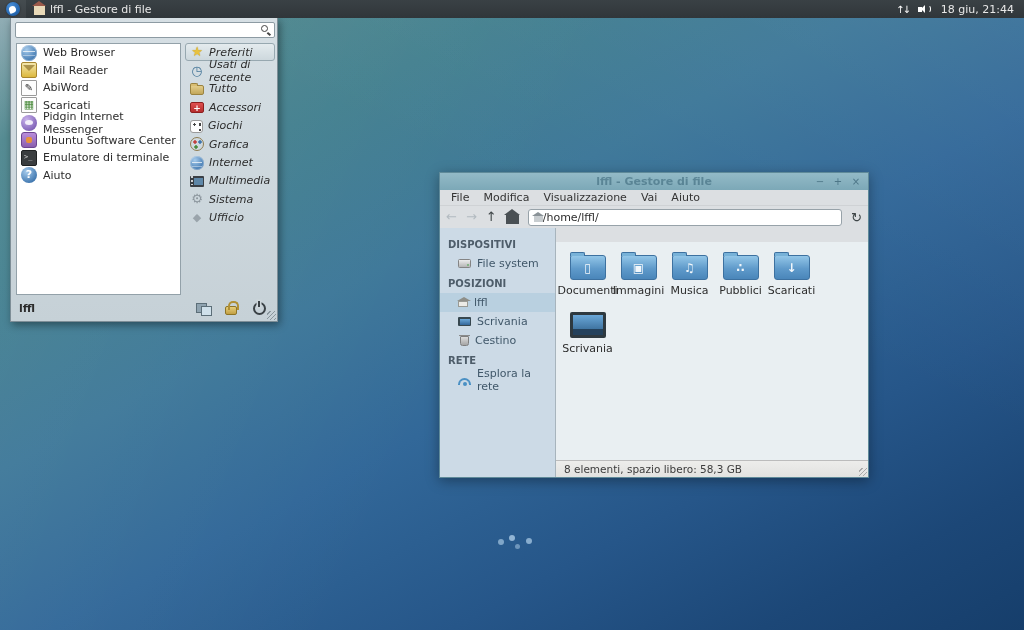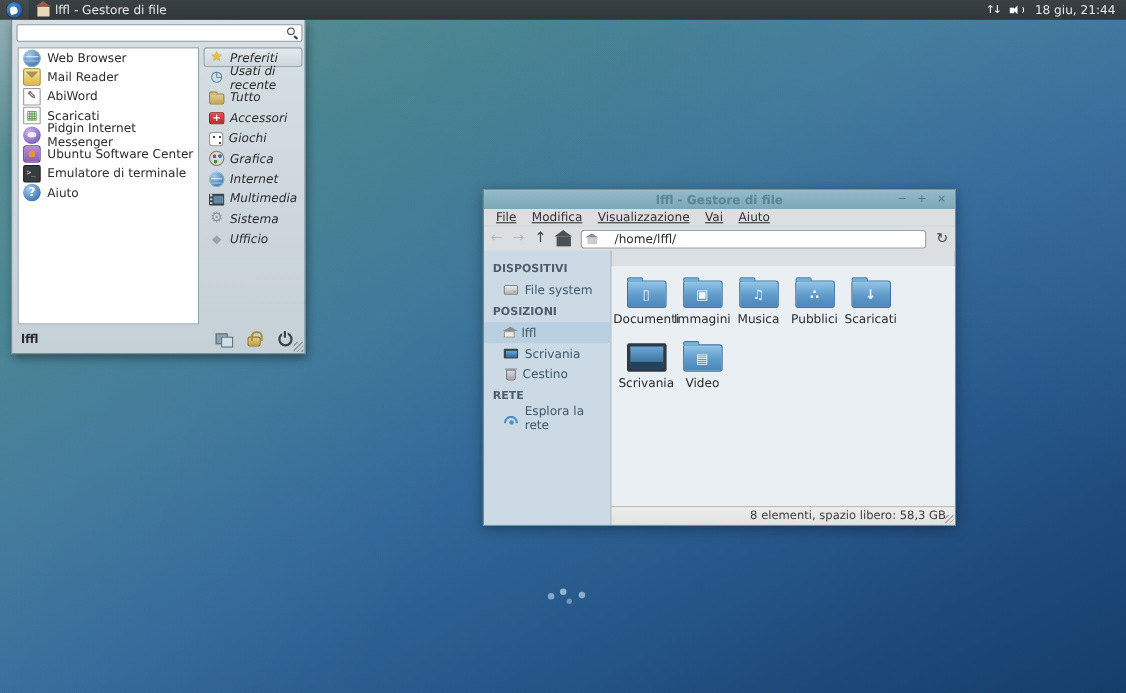--- a/index.html
+++ b/index.html
@@ -112,29 +112,29 @@
   
   .fm { position:absolute; left:439px; top:172px; width:430px; height:306px;
     border:1px solid #5f8a99; box-shadow:0 3px 12px rgba(0,0,0,.35); background:#dcdfe2; z-index:30; display:flex; flex-direction:column; }
   .fm-titlebar { height:17px; background:linear-gradient(#93bac7,#7ca8b7); display:flex; align-items:center; position:relative; flex:none; }
   .fm-title { position:absolute; left:0; right:0; text-align:center; font-size:11px; font-weight:bold; color:rgba(35,80,100,.45); }
   .fm-winbtns { margin-left:auto; display:flex; gap:6px; padding-right:6px; z-index:2; }
   .winbtn { width:12px; height:12px; text-align:center; font-size:10px; line-height:12px; color:rgba(30,70,90,.55); cursor:pointer; }
   .winbtn.min::before { content:"\2212"; }
   .winbtn.max::before { content:"+"; }
   .winbtn.close::before { content:"\00D7"; }
-  .fm-menubar { height:16px; background:#dcdfe2; display:flex; align-items:center; padding-left:4px; gap:0; font-size:11px; color:#333; flex:none; border-bottom:1px solid #cfd2d5;text-decoration:underline; }
+  .fm-menubar { height:16px; background:#dcdfe2; display:flex; align-items:center; padding-left:4px; gap:0; font-size:11px; color:#333; flex:none; border-bottom:1px solid #cfd2d5; }
   .fm-menuitem { padding:0 7px; cursor:pointer; }
   .fm-toolbar { height:22px; background:#dcdfe2; display:flex; align-items:center; padding:0 6px; gap:9px; flex:none; }
   .tool-arrow { font-size:13px; line-height:20px; cursor:pointer; }
   .dis { color:#b2bac0; }
   .ena { color:#3f4648; }
   .tool-home { position:relative; width:13px; height:9px; background:#4a5054; margin-top:4px; cursor:pointer; }
   .tool-home::before { content:""; position:absolute; left:-2px; top:-6px; border-left:8.5px solid transparent; border-right:8.5px solid transparent; border-bottom:6px solid #4a5054; }
-  .pathbar { flex:1; height:17px; background:#fff; border:1px solid #97a2a9; border-radius:3px; display:flex; align-items:center; gap:16px; padding:0 5px; }
+  .pathbar { flex:1; height:17px; background:#fff; border:1px solid #97a2a9; border-radius:3px; display:flex; align-items:center; gap:0; padding:0 5px; }
   .path-house { position:relative; width:9px; height:6px; background:#c8cdd0; margin-top:3px; flex:none; }
   .path-house::before { content:""; position:absolute; left:-1.5px; top:-4px; border-left:6px solid transparent; border-right:6px solid transparent; border-bottom:4px solid #8a9297; }
   .path-text { font-size:11px; color:#2c2c2c; }
   .tool-refresh { font-size:13px; color:#3f4648; cursor:pointer; }
   .fm-body { flex:1; display:flex; min-height:0; }
   .fm-sidebar { width:116px; flex:none; background:#ccdae6; border-right:1px solid #a7b4bd; overflow:hidden; padding-top:6px; }
   .sb-header { font-size:10px; font-weight:bold; color:#4e5d6a; padding:5px 0 4px 8px; }
   .sb-item { display:flex; align-items:center; gap:6px; height:19px; padding-left:18px; font-size:11px; color:#41586a; cursor:pointer; }
   .sb-item.sel { background:#b9d0e0; }
   .ic-drive { width:13px; height:9px; background:linear-gradient(#ececec,#b5b5b5); border:1px solid #848484; border-radius:1.5px; position:relative; flex:none; }
@@ -158,21 +158,21 @@
   .g-img::before { content:"\25A3"; }
   .g-tpl::before { content:"\25E3"; font-size:10px; }
   .g-mus::before { content:"\266B"; }
   .g-pub::before { content:"\2234"; font-weight:bold; }
   .g-dl::before  { content:"\2193"; font-weight:bold; }
   .g-vid::before { content:"\25A4"; }
   .desk-icon { width:36px; height:26px; margin-top:5px; background:#2e3940; border-radius:2px; position:relative; }
   .desk-icon::before { content:""; position:absolute; inset:3px; background:linear-gradient(#6aa7d8,#2e5f8a); }
   .desk-icon::after { content:""; position:absolute; left:3px; right:3px; bottom:3px; height:6px; background:#24415c; }
   .file-label { font-size:11px; color:#2c2c2c; margin-top:4px; white-space:nowrap; }
-  .fm-statusbar { height:17px; flex:none; background:linear-gradient(#ededeb,#e2e2e0); border-top:1px solid #bcbcbc; display:flex; align-items:center; padding:0 8px; font-size:10.5px; color:#3c3c3c; position:relative;justify-content:flex-end; }
+  .fm-statusbar { height:17px; flex:none; background:linear-gradient(#ededeb,#e2e2e0); border-top:1px solid #bcbcbc; display:flex; align-items:center; padding:0 8px; font-size:10.5px; color:#3c3c3c; position:relative; }
   .fm-grip { position:absolute; right:1px; bottom:1px; width:8px; height:8px; background:repeating-linear-gradient(135deg, transparent 0 2px, #aaa 2px 3px); cursor:nwse-resize; }
 </style>
 </head>
 <body>
 
 <div class="desktop">
   <div class="dot" style="left:498px;top:539px;width:6px;height:6px;background:rgba(150,185,215,.8);"></div>
   <div class="dot" style="left:509px;top:535px;width:6px;height:6px;background:rgba(165,198,226,.85);"></div>
   <div class="dot" style="left:515px;top:544px;width:5px;height:5px;background:rgba(140,175,208,.7);"></div>
   <div class="dot" style="left:526px;top:538px;width:6px;height:6px;background:rgba(160,194,222,.8);"></div>
@@ -380,26 +380,20 @@
         <div class="file-cell">
             <span class="folder">
               <span class="fglyph g-dl"></span>
             </span>
             <span class="file-label">Scaricati</span>
           </div>
         <div class="file-cell">
             <span class="desk-icon"></span>
             <span class="file-label">Scrivania</span>
           </div>
-        <div class="file-cell">
-            <span class="folder">
-              <span class="fglyph g-vid"></span>
-            </span>
-            <span class="file-label">Video</span>
-          </div>
       </div>
       <div class="fm-statusbar">
         <span>8 elementi, spazio libero: 58,3 GB</span>
         <span class="fm-grip"></span>
       </div>
     </div>
   </div>
 </div>
 
 </body></html>

